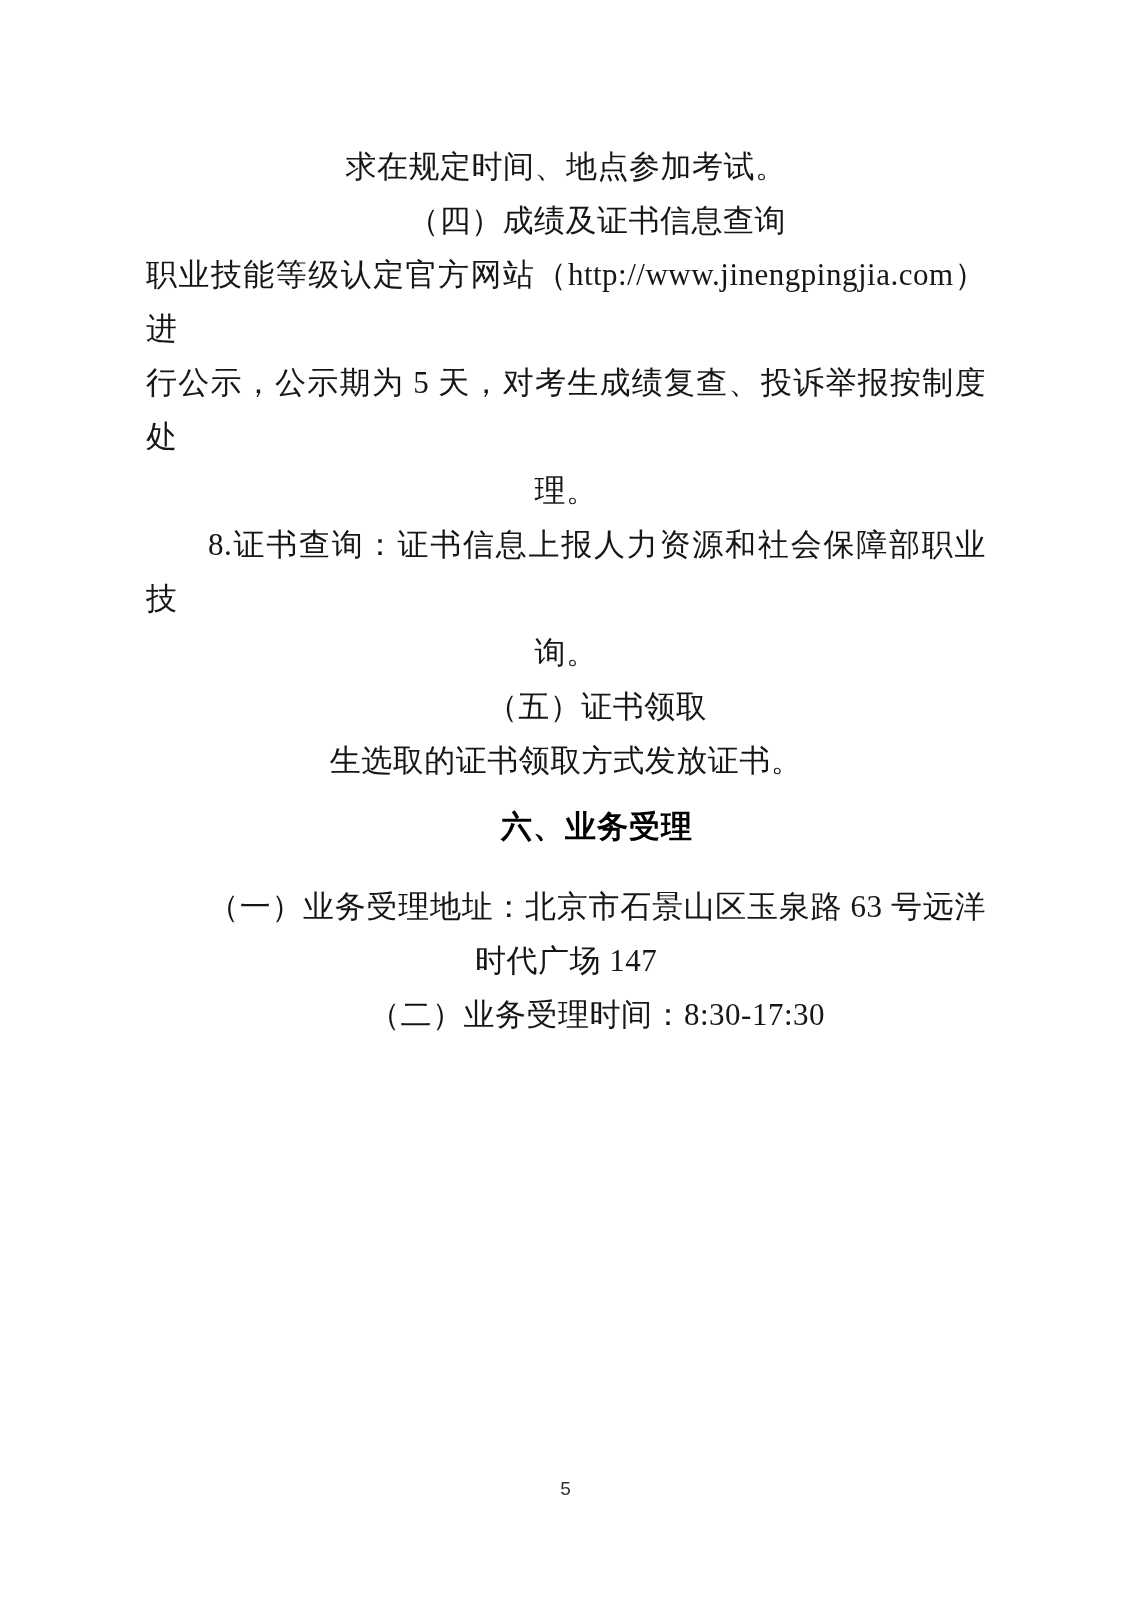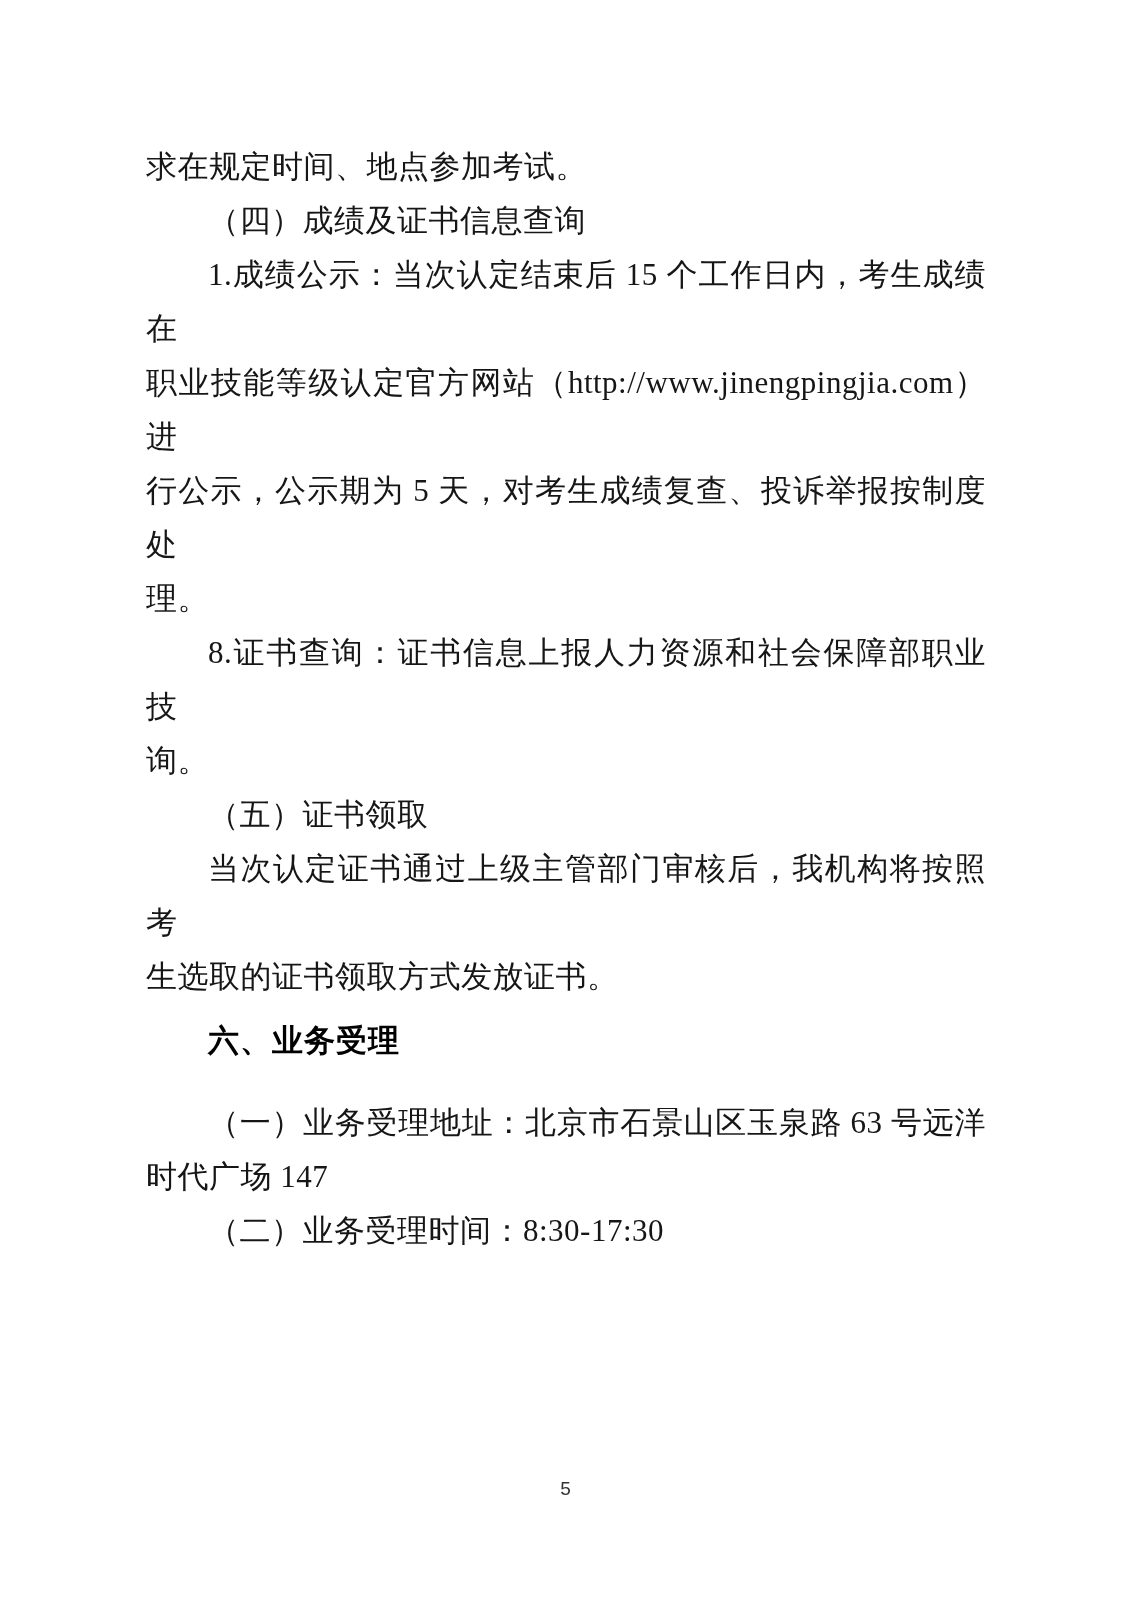--- a/index.html
+++ b/index.html
@@ -19,32 +19,32 @@
     position: absolute;
     left: 146px;
     top: 140px;
     width: 840px;
   }
   .line {
     font-family: "Liberation Serif", "DejaVu Serif", serif;
     font-size: 31px;
     line-height: 54px;
     color: #161616;
-    text-align: left;
+    text-align: center;
     letter-spacing: 0.5px;
   }
   .line.indent {
     text-indent: 62px;
   }
   .line.justify {
     text-align: justify;
     text-align-last: justify;
   }
   .line.heading {
-    font-family: Liberation Mono, monospace;
+    font-family: Liberation Serif, serif;
     font-weight: 700;
     color: #000000;
     margin-top: 12px;
     margin-bottom: 26px;
     letter-spacing: 1px;
   }
   .page-number {
     position: absolute;
     left: 0;
     right: 0;
@@ -55,28 +55,26 @@
     color: #333333;
   }
 </style>
 </head>
 <body>
 
 <div class="page">
   <div class="content" id="doc-lines">
       <div class="line body">求在规定时间、地点参加考试。</div>
       <div class="line body indent">（四）成绩及证书信息查询</div>
-      <div class="line body indent justify">1.成绩公示：当次认定结束后 15 个工作日内，考生成绩在</div>
       <div class="line body justify">职业技能等级认定官方网站（http://www.jinengpingjia.com）进</div>
       <div class="line body justify">行公示，公示期为 5 天，对考生成绩复查、投诉举报按制度处</div>
       <div class="line body">理。</div>
       <div class="line body indent justify">8.证书查询：证书信息上报人力资源和社会保障部职业技</div>
       <div class="line body">询。</div>
       <div class="line body indent">（五）证书领取</div>
-      <div class="line body indent justify">当次认定证书通过上级主管部门审核后，我机构将按照考</div>
       <div class="line body">生选取的证书领取方式发放证书。</div>
       <div class="line heading indent">六、业务受理</div>
       <div class="line body indent justify">（一）业务受理地址：北京市石景山区玉泉路 63 号远洋</div>
       <div class="line body">时代广场 147</div>
       <div class="line body indent">（二）业务受理时间：8:30-17:30</div>
     </div>
   <div class="page-number">5</div>
 </div>
 
 </body></html>

